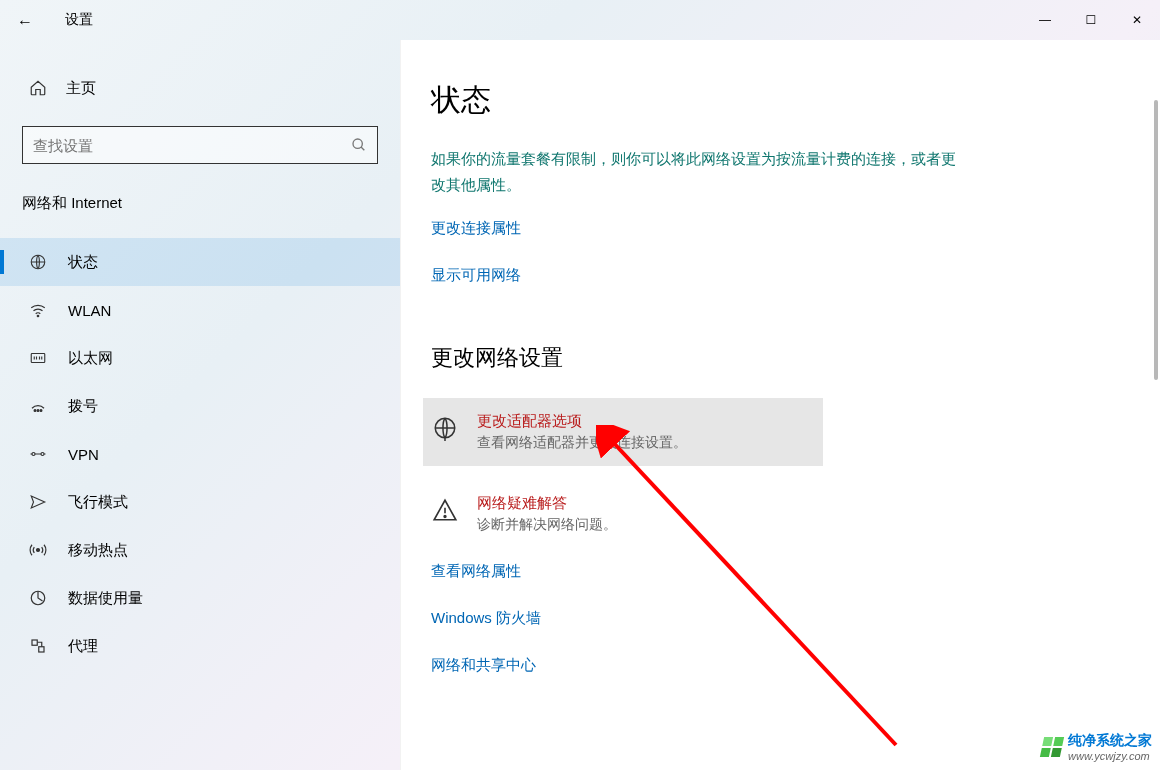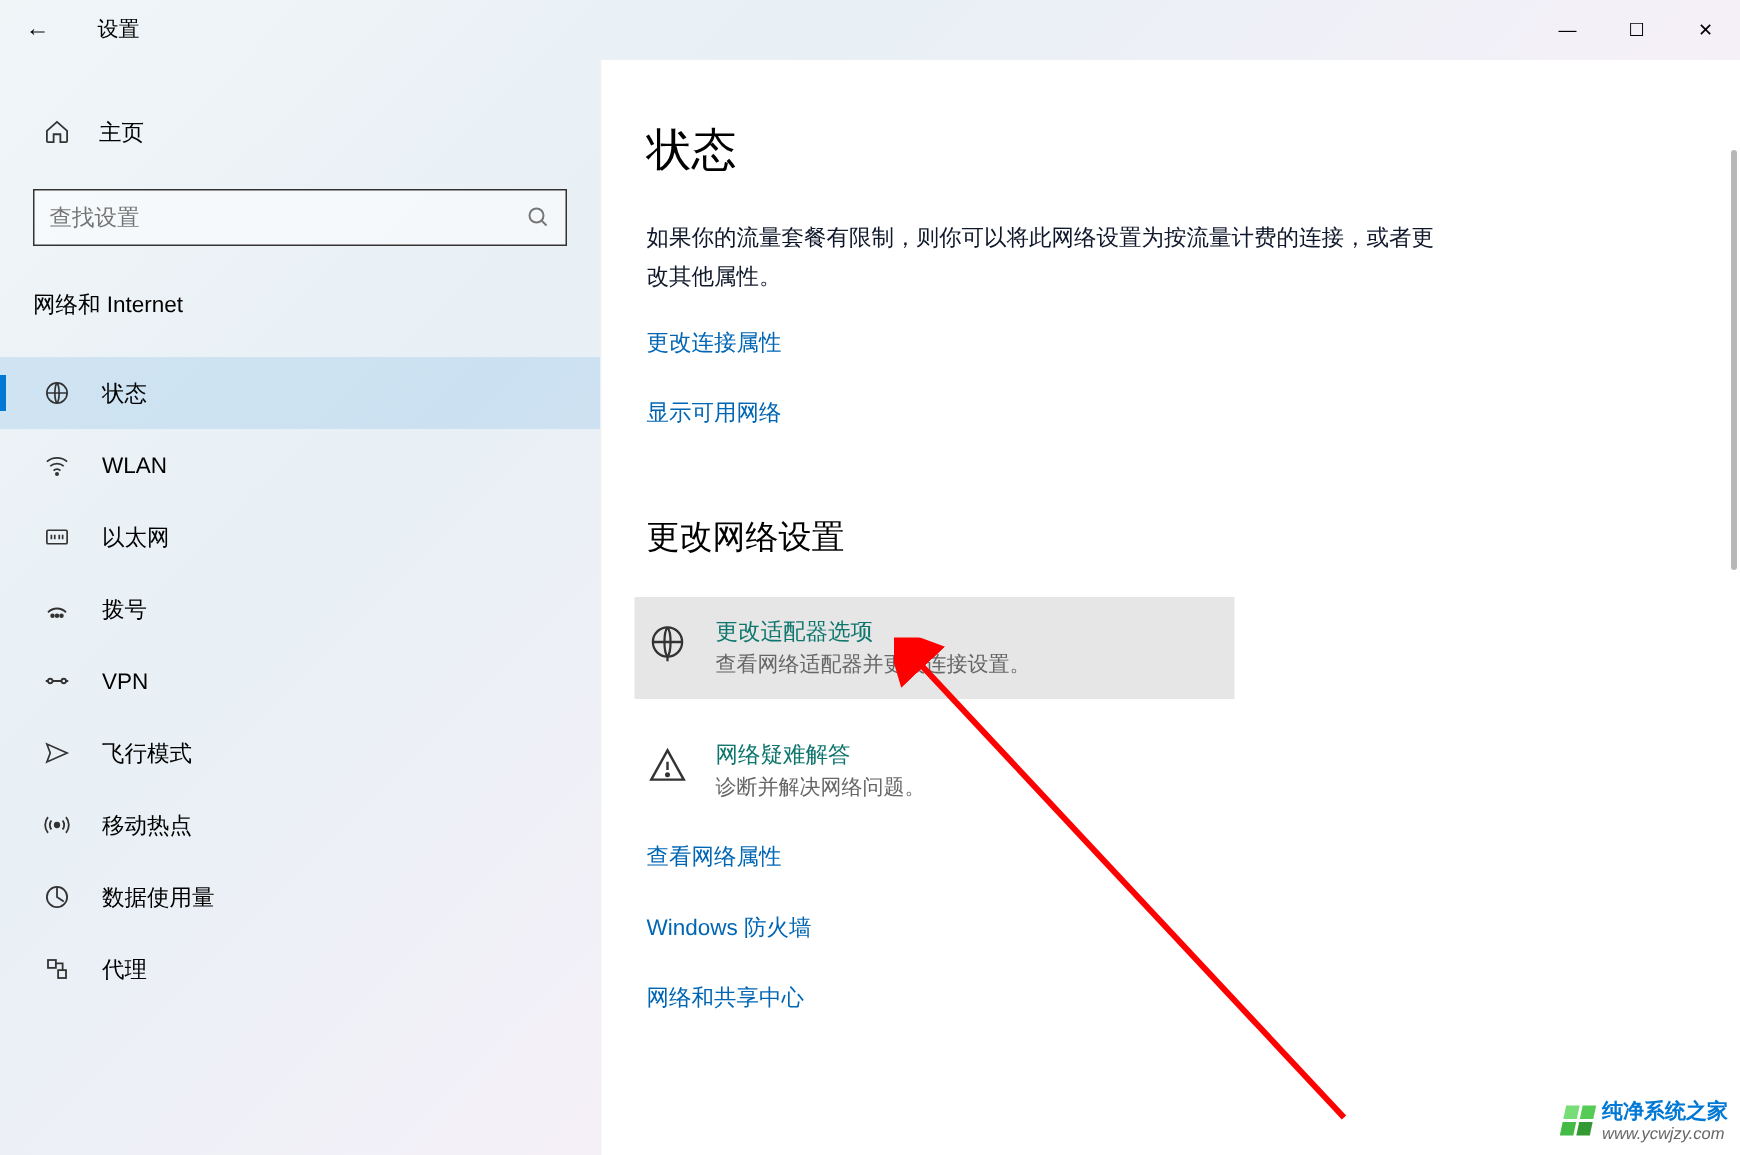--- a/index.html
+++ b/index.html
@@ -23,29 +23,29 @@
     .search-icon { color: #888; font-size: 16px; }
     .category-name { padding: 10px 22px 25px 22px; font-size: 15px; font-weight: 400; }
     .nav-list { display: flex; flex-direction: column; }
     .nav-item { display: flex; align-items: center; gap: 20px; padding: 14px 28px; cursor: pointer; font-size: 15px; position: relative; }
     .nav-item.active { background: rgba(0,120,215,0.12); }
     .nav-item.active::before { content: ""; position: absolute; left: 0; top: 12px; bottom: 12px; width: 4px; background: #0078d4; }
     .nav-icon { width: 20px; height: 20px; display: inline-flex; align-items: center; justify-content: center; font-size: 18px; }
     
     .content { flex: 1; background: #fff; padding: 40px 30px 20px 30px; overflow-y: auto; position: relative; border-left: 1px solid rgba(0,0,0,0.05); }
     .page-heading { font-size: 30px; font-weight: 500; margin-bottom: 25px; }
-    .paragraph { font-size: 15px; color: #0f172a; line-height: 1.7; max-width: 530px; margin-bottom: 22px; margin-top: 14px; }
+    .paragraph { font-size: 15px; color: #0f766e; line-height: 1.7; max-width: 530px; margin-bottom: 22px; margin-top: 14px; }
     .text-link { color: #0066b4; font-size: 15px; cursor: pointer; display: inline-block; margin-bottom: 28px; }
     .section-heading { font-size: 22px; font-weight: 500; margin-top: 30px; margin-bottom: 25px; }
     
     .option-row { display: flex; gap: 18px; padding: 14px 16px 14px 8px; margin-left: -8px; cursor: pointer; max-width: 400px; margin-bottom: 14px; align-items: flex-start; }
     .option-row.highlight { background: #e6e6e6; }
     .option-icon { width: 28px; height: 28px; display: flex; align-items: center; justify-content: center; flex-shrink: 0; margin-top: 2px; }
     .option-texts { display: flex; flex-direction: column; gap: 3px; }
-    .option-title { font-size: 15px; color: #0f766e; }
+    .option-title { font-size: 15px; color: #b91c1c; }
     .option-desc { font-size: 14px; color: #666; }
     
     .scrollbar-stub { position: absolute; right: 2px; top: 60px; width: 4px; height: 280px; background: #b8b8b8; border-radius: 2px; }
     
     .arrow-annotation { position: absolute; top: 425px; left: 596px; pointer-events: none; z-index: 50; }
     
     .watermark { position: absolute; right: 8px; bottom: 8px; display: flex; align-items: center; gap: 6px; font-size: 14px; color: #0078d4; font-weight: 600; z-index: 60; }
     .watermark-sub { font-size: 11px; color: #666; font-weight: 400; font-style: italic; }
     .wm-logo { width: 20px; height: 20px; display: grid; grid-template-columns: 1fr 1fr; grid-template-rows: 1fr 1fr; gap: 2px; transform: skewX(-12deg); }
     .wm-logo span { display: block; }

